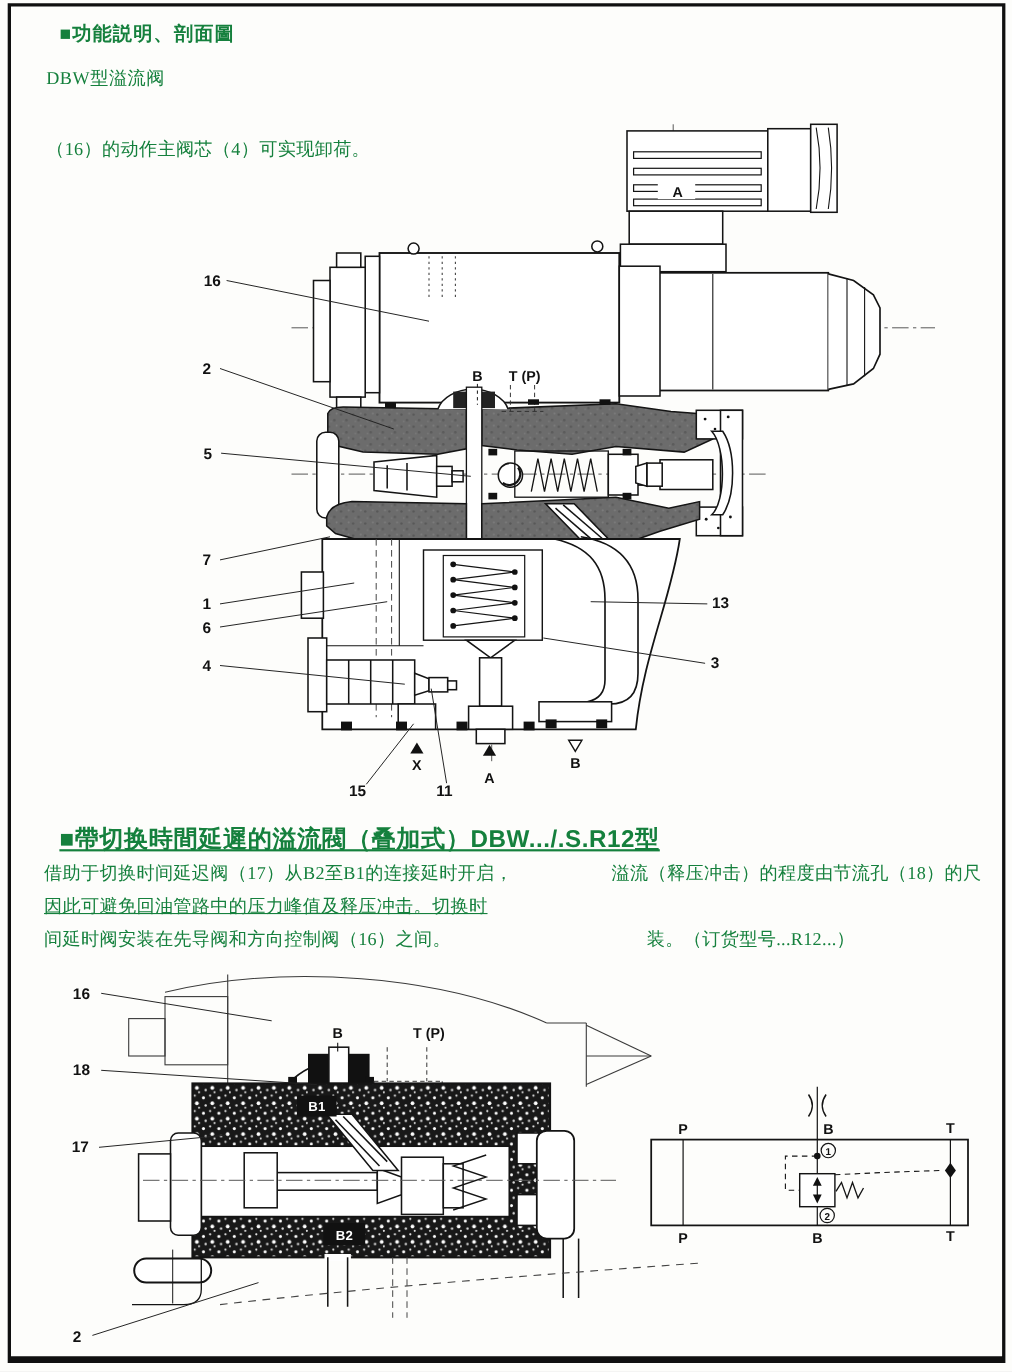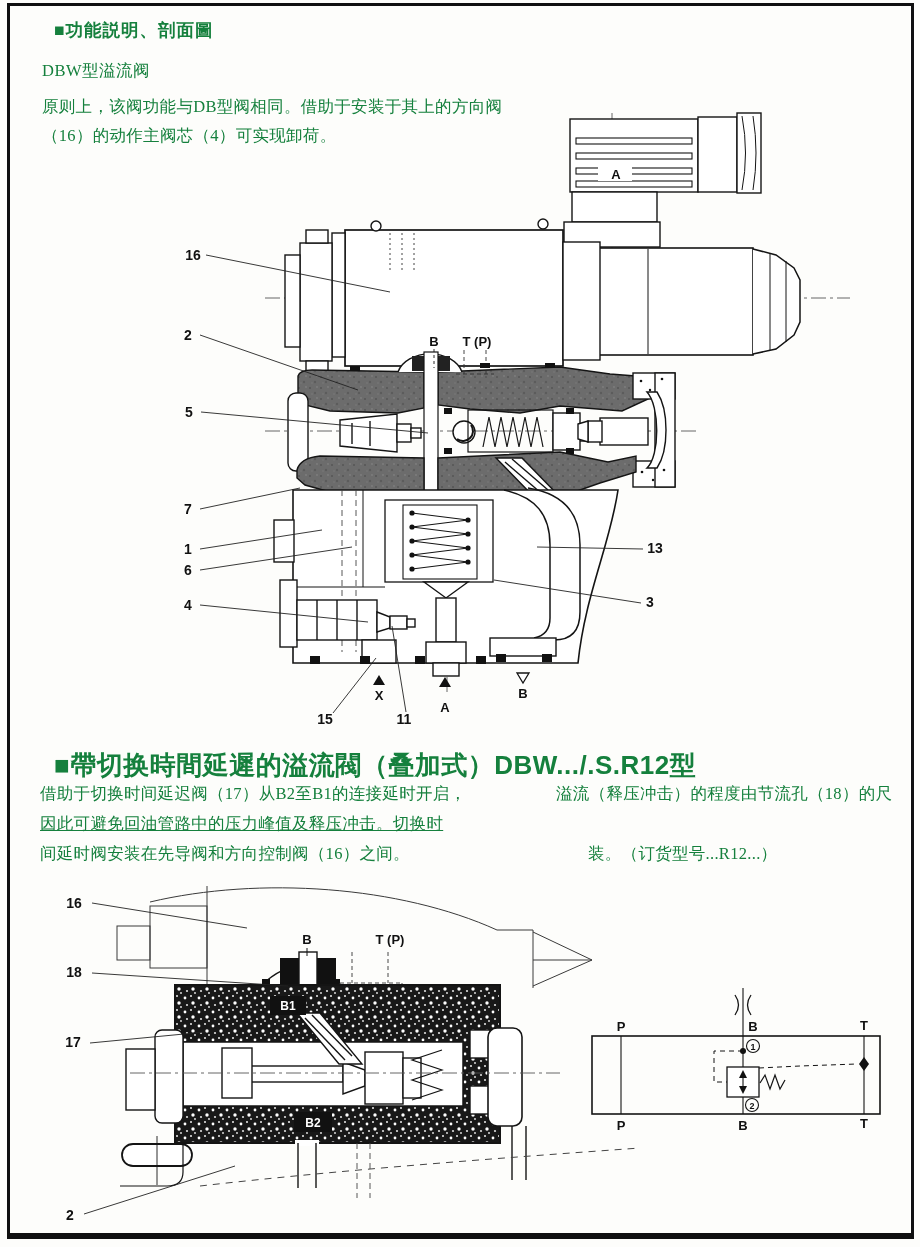--- a/index.html
+++ b/index.html
@@ -2,38 +2,37 @@
 <html><head>
 <meta charset="utf-8">
 <style>
   html,body{margin:0;padding:0;background:#e9e9e7;}
   #page{position:relative;width:920px;height:1247px;background:#fdfdfb;overflow:hidden;
         font-family:"Liberation Serif",serif;color:#161616;}
   #frame{position:absolute;left:7px;top:3px;right:6px;bottom:8px;border:3px solid #101010;
          border-bottom-width:6px;pointer-events:none;}
   .txt{position:absolute;color:#15803d;}
   .h1{font-family:"Liberation Sans",sans-serif;font-weight:bold;font-size:17.5px;letter-spacing:1px;}
-  .h2{font-family:"Liberation Sans",sans-serif;font-weight:bold;font-size:26px;letter-spacing:.5px;}
+  .h2{font-family:"Liberation Sans",sans-serif;font-weight:bold;font-size:22px;letter-spacing:.5px;text-decoration:underline;}
   .sub{font-size:16.5px;letter-spacing:.5px;}
   .bodyline{font-size:16.5px;line-height:29px;white-space:nowrap;letter-spacing:.3px;}
   .colline{font-size:16.5px;line-height:30px;white-space:nowrap;letter-spacing:.3px;}
   svg text{font-family:"Liberation Sans",sans-serif;font-weight:bold;fill:#111;}
   .callout{font-size:14px;}
   .port{font-size:13px;}
   .pwhite{fill:#fff;font-size:12px;}
 </style>
 </head>
 <body>
 
 <div id="page">
   <div id="frame"></div>
 
   <div class="txt h1" style="left:54px;top:18px;">■功能説明、剖面圖</div>
   <div class="txt sub" style="left:42px;top:60px;">DBW型溢流阀</div>
-  <div class="txt bodyline" style="left:42px;top:92px;">原则上，该阀功能与DB型阀相同。借助于安装于其上的方向阀</div>
   <div class="txt bodyline" style="left:42px;top:121px;">（16）的动作主阀芯（4）可实现卸荷。</div>
 
   <div class="txt h2" style="left:54px;top:748px;">■帶切换時間延遲的溢流閥（叠加式）DBW.../.S.R12型</div>
   <div class="txt colline" style="left:40px;top:779px;">借助于切换时间延迟阀（17）从B2至B1的连接延时开启，</div>
   <div class="txt colline" style="left:40px;top:809px;text-decoration:underline;">因此可避免回油管路中的压力峰值及释压冲击。切换时</div>
   <div class="txt colline" style="left:40px;top:839px;">间延时阀安装在先导阀和方向控制阀（16）之间。</div>
   <div class="txt colline" style="left:556px;top:779px;">溢流（释压冲击）的程度由节流孔（18）的尺</div>
   <div class="txt colline" style="left:588px;top:839px;">装。（订货型号...R12...）</div>
 
   <svg width="920" height="1247" viewBox="0 0 920 1247" style="position:absolute;left:0;top:0;">

